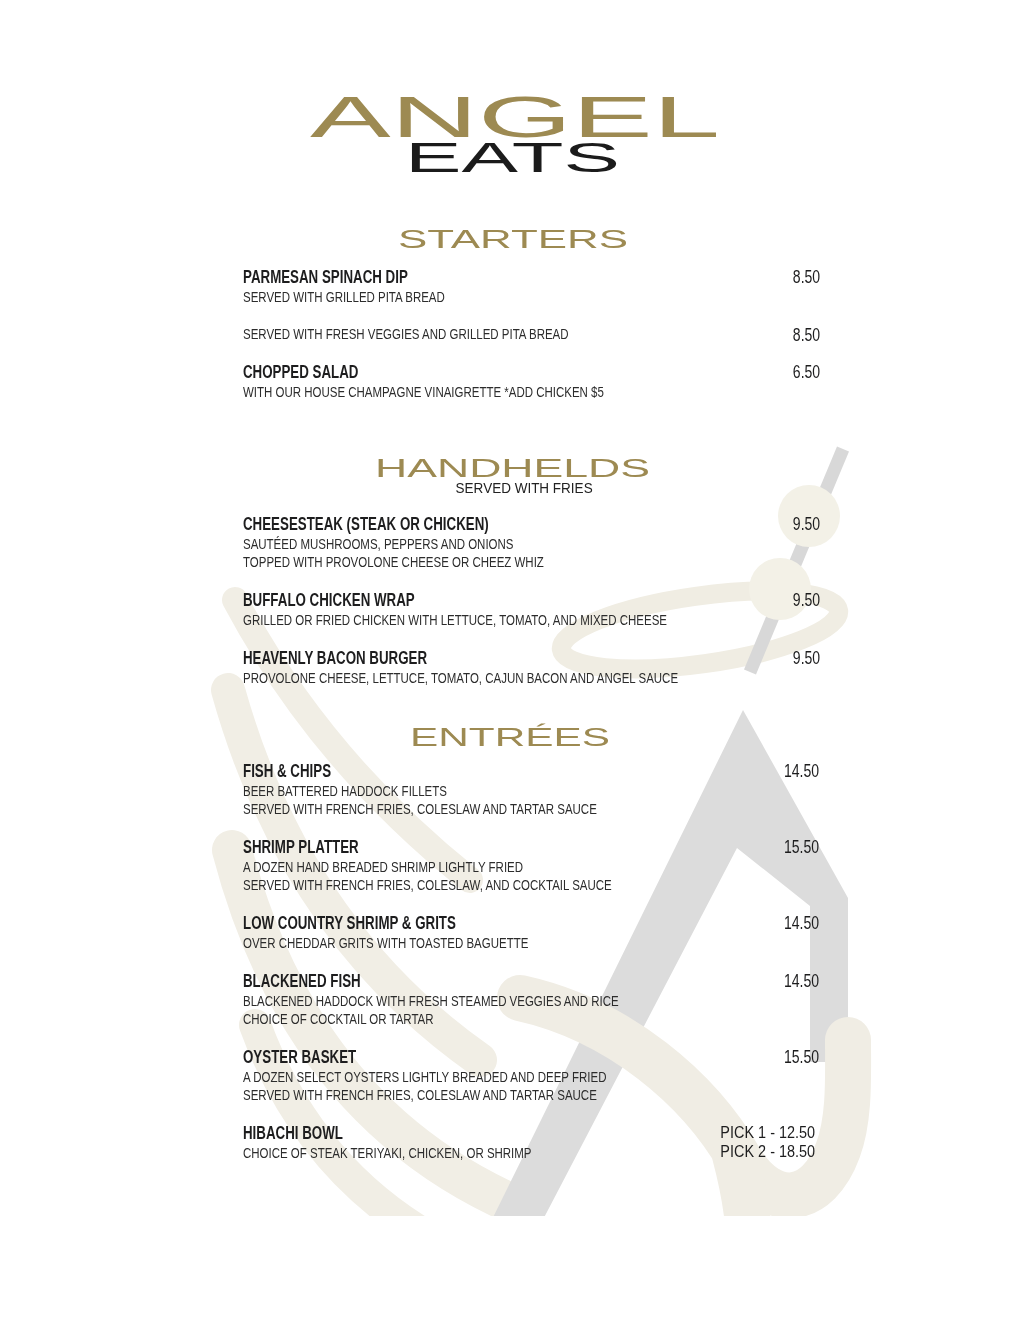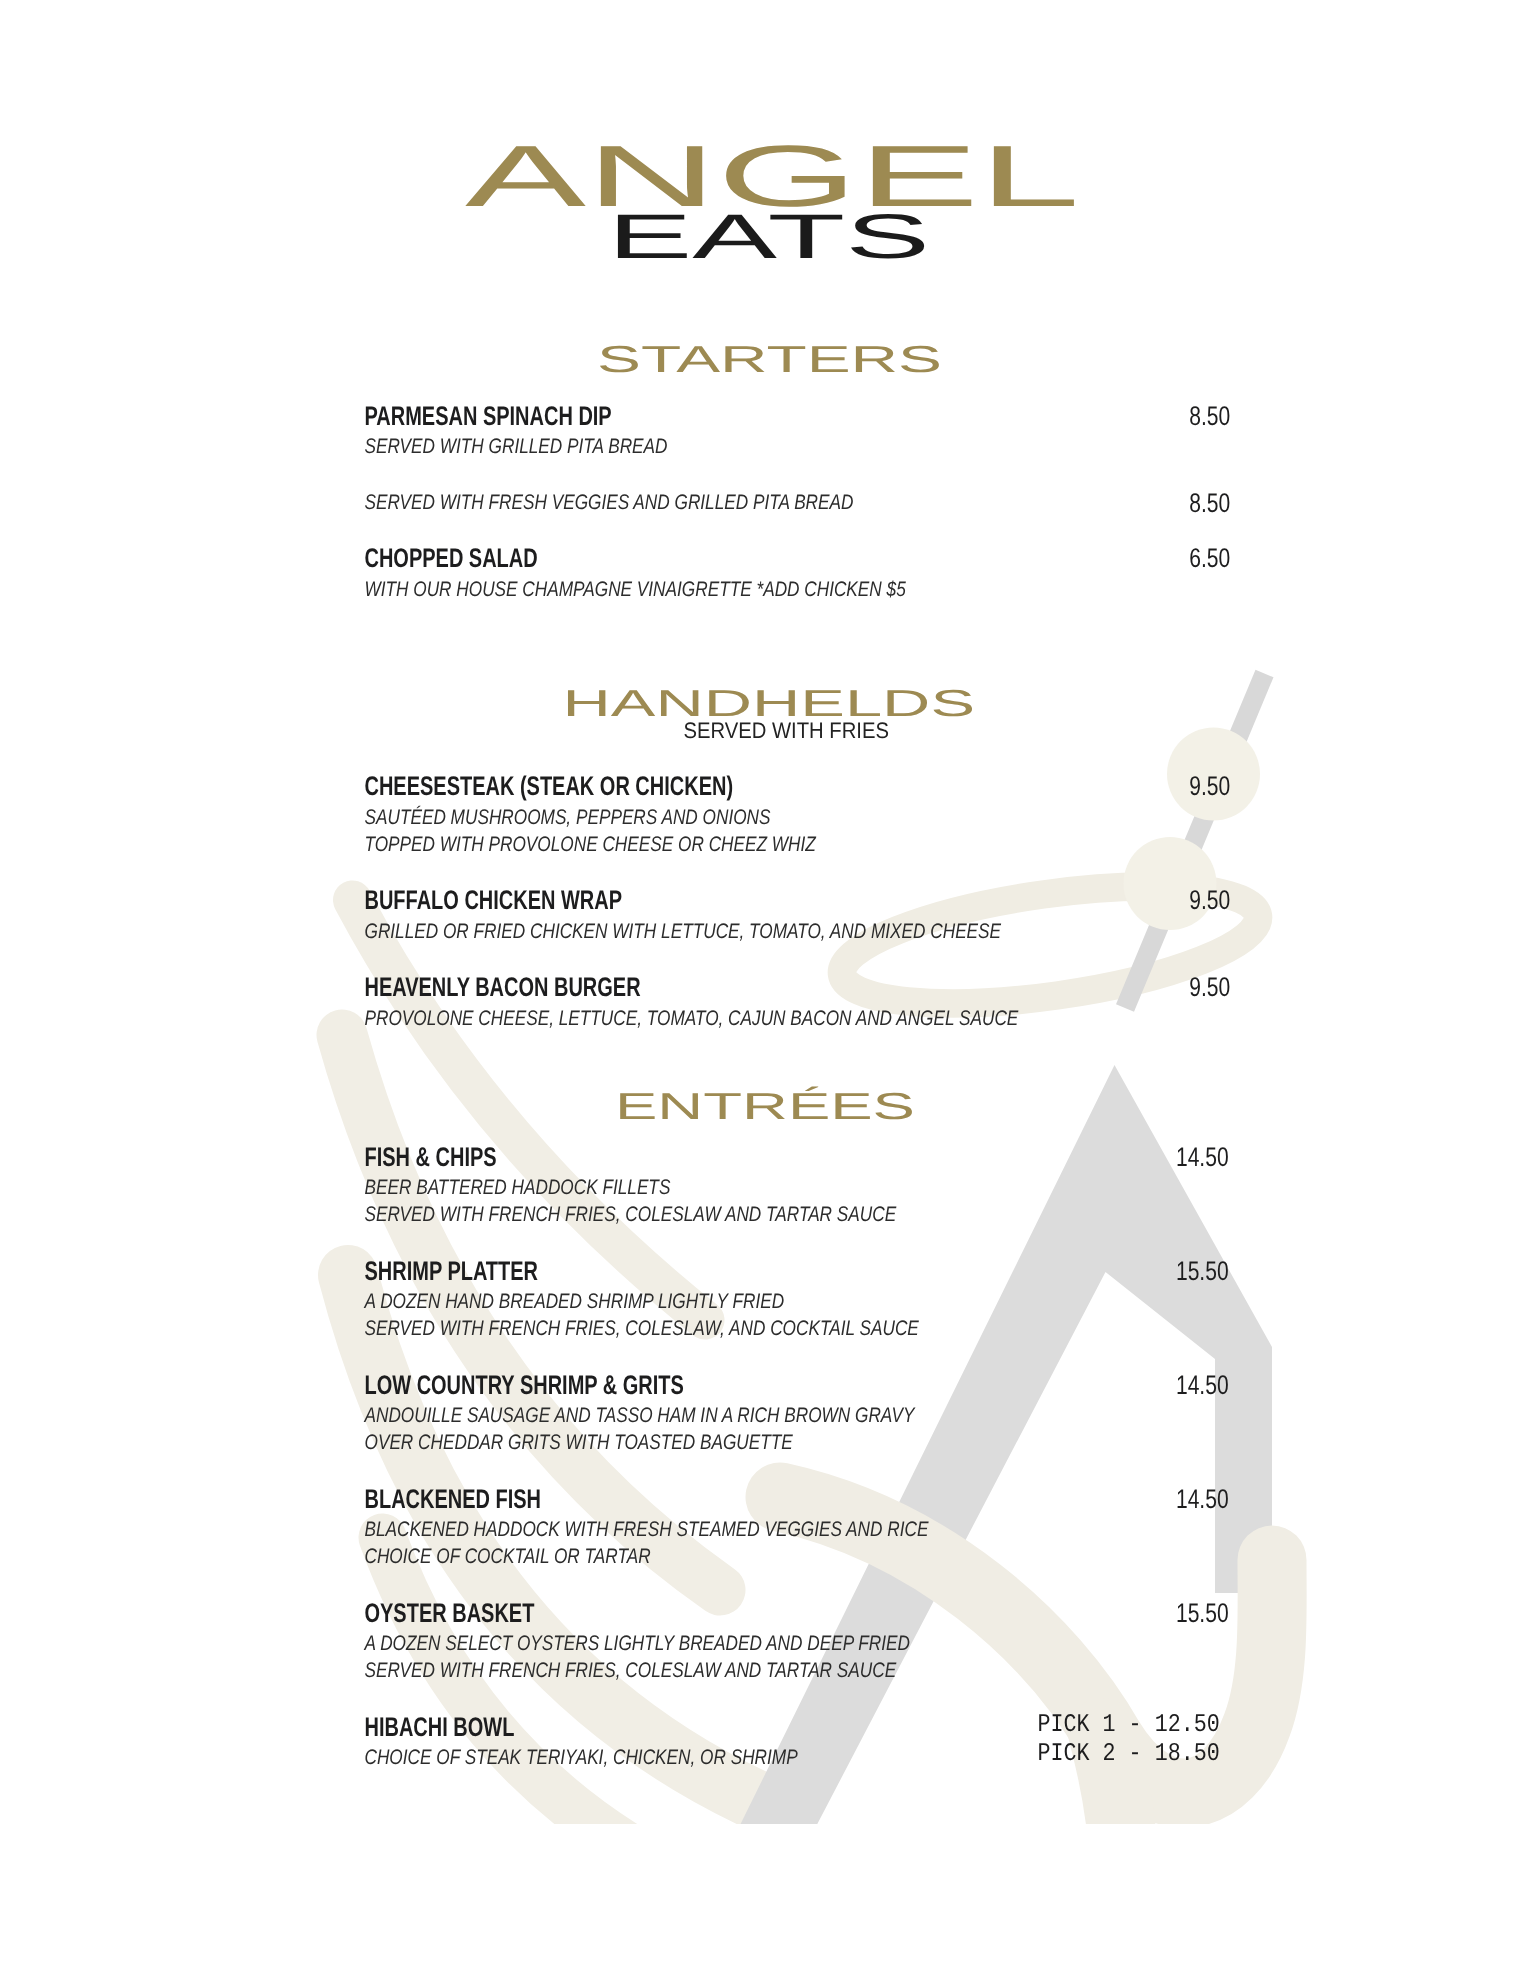--- a/index.html
+++ b/index.html
@@ -16,33 +16,33 @@
   .item-name {
     font-size:18px; line-height:21px; font-weight:bold; color:#1d1d1e;
     white-space:nowrap; display:inline-block;
     transform:scaleX(0.74); transform-origin:0 50%;
   }
   .item-desc {
     font-size:14px; line-height:18px; font-weight:400; color:#2c2c2c;
     white-space:nowrap; display:inline-block;
     transform:scaleX(0.82); transform-origin:0 50%;
   }
-  .desc-line { height:18px;font-style:italic; }
+  .desc-line { height:18px; }
   .item-price-box { position:absolute; left:413px; top:0; width:168px; text-align:right; }
   .item-price {
     font-size:18px; line-height:21px; font-weight:400; color:#1d1d1e;
     white-space:nowrap; display:inline-block;
     transform:scaleX(0.78); transform-origin:50% 50%;
   }
   .pick-line {
     font-size:17px; line-height:19px; font-weight:400; color:#1d1d1e;
     white-space:nowrap; display:inline-block;
     transform:scaleX(0.85); transform-origin:50% 50%;
   }
-  .pick-row { height:19px;font-family:Liberation Mono, monospace; }
+  .pick-row { height:19px; }
   #handhelds-subtitle {
     position:absolute; left:0; top:479px; width:1024px; text-align:center;margin-left:12px;
   }
   #handhelds-subtitle span {
     font-size:15px; line-height:18px; font-weight:400; color:#222;
     white-space:nowrap; display:inline-block;
     transform:scaleX(0.9); transform-origin:50% 50%;
   }
 </style>
 </head>
@@ -133,21 +133,20 @@
         <div class="item-price-box"><span class="item-price">14.50</span></div>
       </div>
       <div class="menu-item">
         <div><span class="item-name">SHRIMP PLATTER</span></div>
         <div class="desc-line"><span class="item-desc">A DOZEN HAND BREADED SHRIMP LIGHTLY FRIED</span></div>
         <div class="desc-line"><span class="item-desc">SERVED WITH FRENCH FRIES, COLESLAW, AND COCKTAIL SAUCE</span></div>
         <div class="item-price-box"><span class="item-price">15.50</span></div>
       </div>
       <div class="menu-item">
         <div><span class="item-name">LOW COUNTRY SHRIMP &amp; GRITS</span></div>
-        <div class="desc-line"><span class="item-desc">ANDOUILLE SAUSAGE AND TASSO HAM IN A RICH BROWN GRAVY</span></div>
         <div class="desc-line"><span class="item-desc">OVER CHEDDAR GRITS WITH TOASTED BAGUETTE</span></div>
         <div class="item-price-box"><span class="item-price">14.50</span></div>
       </div>
       <div class="menu-item">
         <div><span class="item-name">BLACKENED FISH</span></div>
         <div class="desc-line"><span class="item-desc">BLACKENED HADDOCK WITH FRESH STEAMED VEGGIES AND RICE</span></div>
         <div class="desc-line"><span class="item-desc">CHOICE OF COCKTAIL OR TARTAR</span></div>
         <div class="item-price-box"><span class="item-price">14.50</span></div>
       </div>
       <div class="menu-item">

